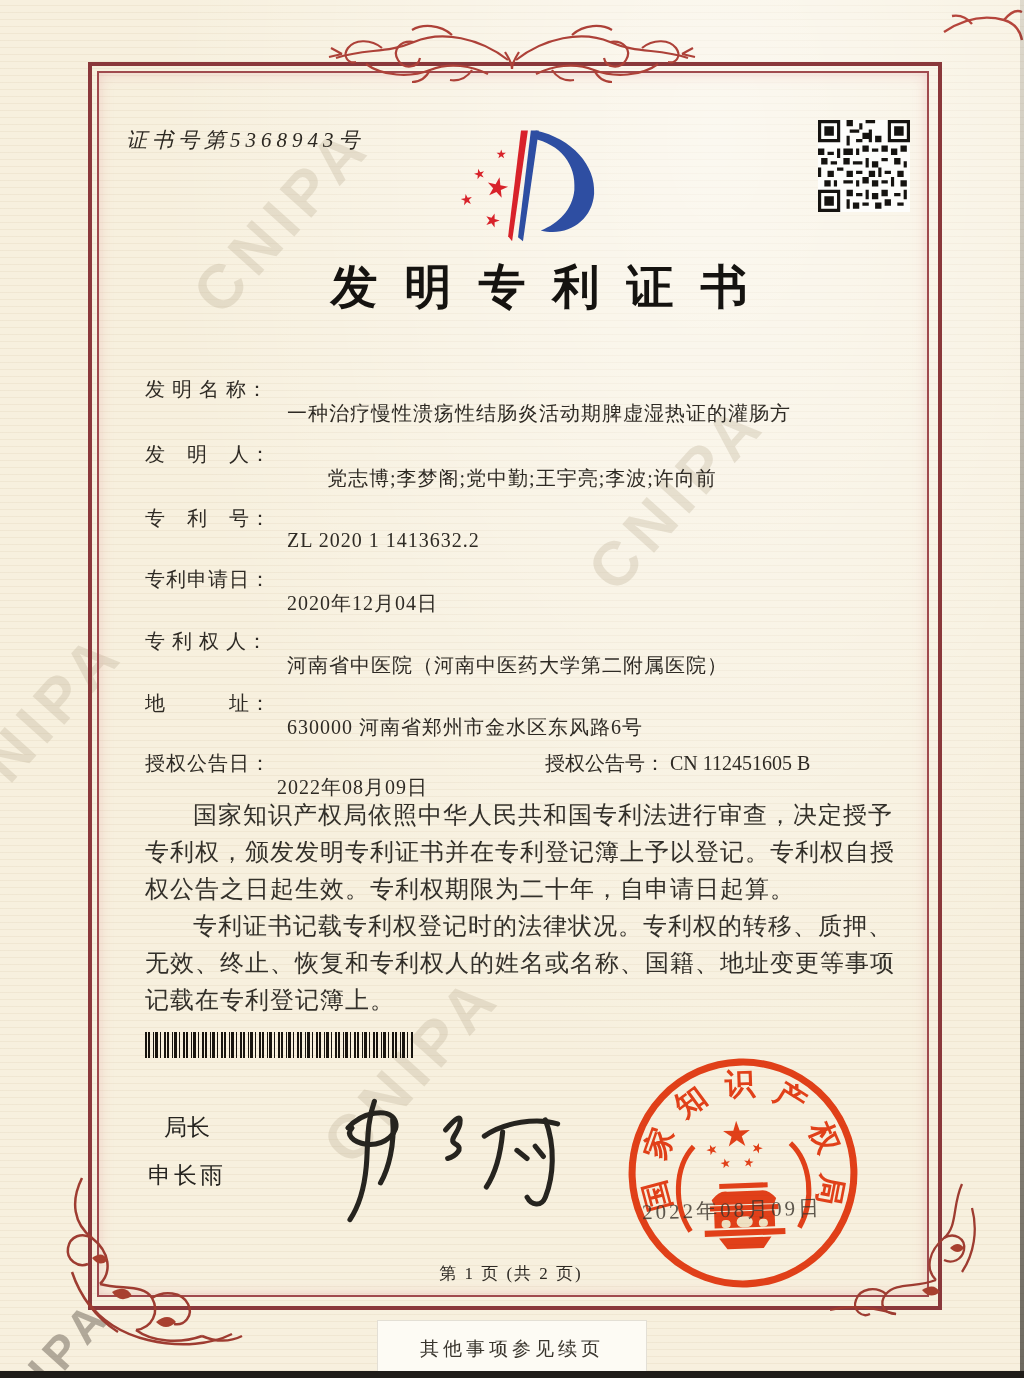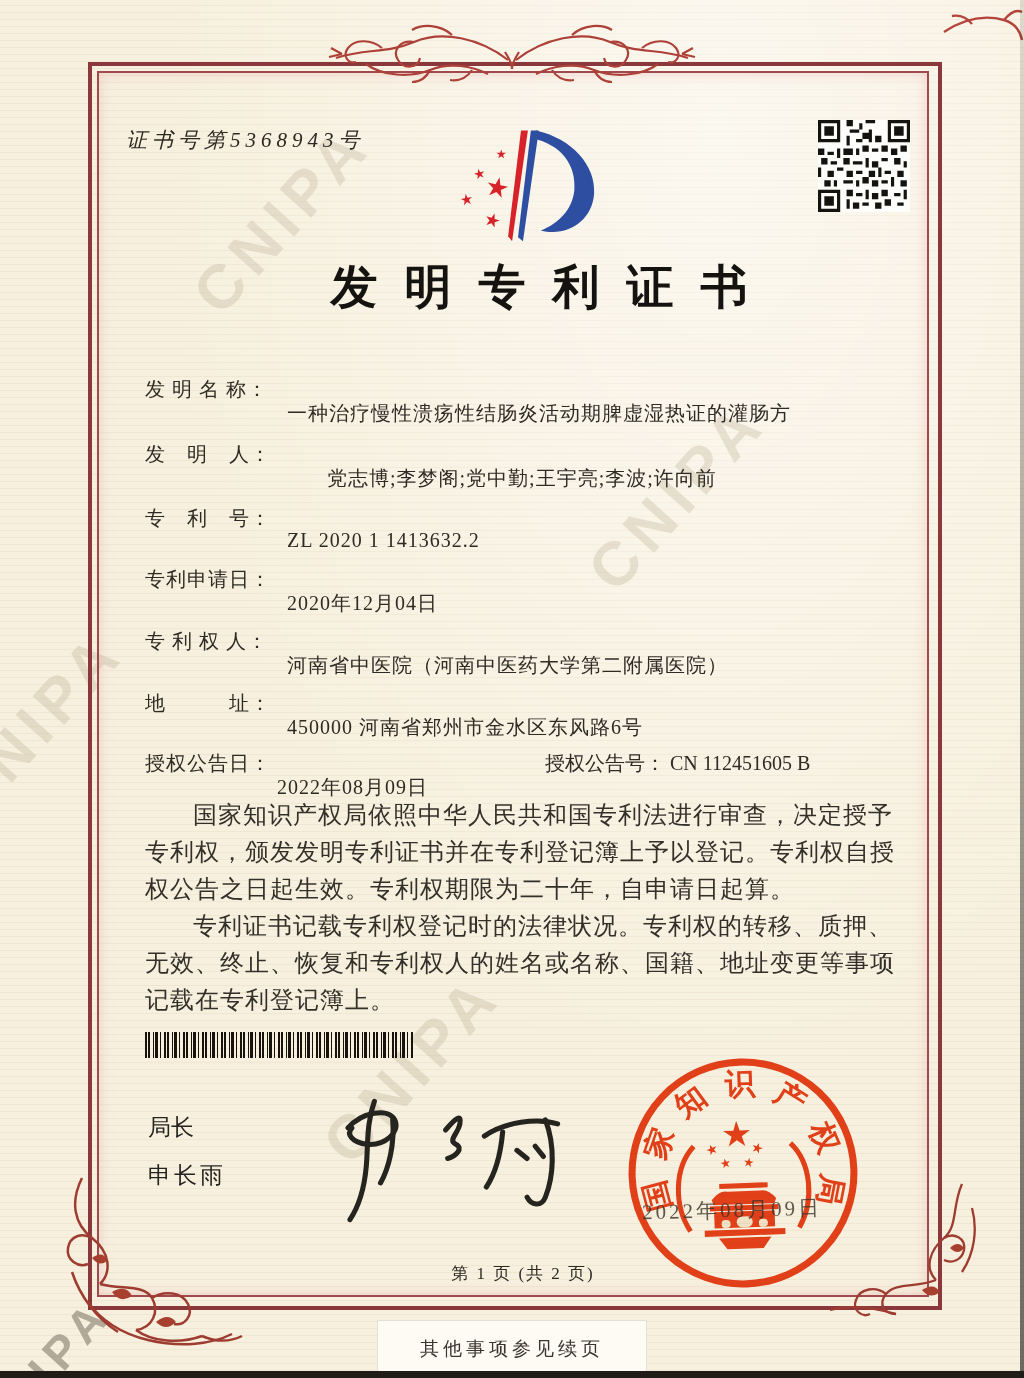--- a/index.html
+++ b/index.html
@@ -31,29 +31,29 @@
       line-height:37px;letter-spacing:1px;color:#33302a;}
   .paras p{margin:0;text-indent:2em;}
   .barcode{position:absolute;left:145px;top:1032px;width:268px;height:26px;
       background:repeating-linear-gradient(90deg,
         #17140f 0 2px,rgba(0,0,0,0) 2px 3px,
         #17140f 3px 5px,rgba(0,0,0,0) 5px 8px,
         #17140f 8px 9px,rgba(0,0,0,0) 9px 10px,
         #17140f 10px 13px,rgba(0,0,0,0) 13px 15px,
         #17140f 15px 16px,rgba(0,0,0,0) 16px 19px);}
   .director{position:absolute;left:148px;top:1112px;font-size:23px;color:#262420;
-      font-family:"Liberation Sans","DejaVu Sans",sans-serif;}
+      font-family:"Liberation Sans","DejaVu Sans",sans-serif;text-align:center;}
   .director .name{margin-top:17px;letter-spacing:3px;}
   .sig{position:absolute;left:295px;top:1082px;width:285px;height:155px;}
   .seal{position:absolute;left:622px;top:1052px;width:242px;height:242px;
       mix-blend-mode:multiply;opacity:.94;transform:rotate(-2deg);}
   .seal-date{position:absolute;left:642px;top:1196px;font-size:21px;letter-spacing:3px;
       color:rgba(58,52,44,.82);white-space:nowrap;transform:rotate(-1.5deg);}
   .page-info{position:absolute;left:88px;top:1262px;width:846px;text-align:center;
-      font-size:17px;letter-spacing:2px;color:#2e2a24;padding-left:12px;}
+      font-size:17px;letter-spacing:2px;color:#2e2a24;}
   .footer-note{position:absolute;left:512px;top:1320px;transform:translateX(-50%);
       background:#fdfbf4;border:1px solid rgba(150,140,120,.25);padding:15px 42px;
       font-size:19px;letter-spacing:4px;color:#3a362e;white-space:nowrap;}
   .edge-bottom{position:absolute;left:0;right:0;bottom:0;height:7px;background:#201d19;}
   .edge-right{position:absolute;top:0;bottom:0;right:0;width:4px;
       background:linear-gradient(180deg,rgba(35,32,28,.12),rgba(35,32,28,.65));}
   .orn{position:absolute;pointer-events:none;}
   svg text{font-family:"Liberation Serif","DejaVu Serif",serif;}
 </style>
 </head>
@@ -174,21 +174,21 @@
   <div class="row" style="top:566px;">
     <span class="lbl">专利申请日：</span>
     <span class="val">2020年12月04日</span>
   </div>
   <div class="row" style="top:628px;">
     <span class="lbl">专 利 权 人：</span>
     <span class="val">河南省中医院（河南中医药大学第二附属医院）</span>
   </div>
   <div class="row" style="top:690px;justify-content:space-between;">
     <span class="lbl">地　　　址：</span>
-    <span class="val">450000 河南省郑州市金水区东风路6号</span>
+    <span class="val">630000 河南省郑州市金水区东风路6号</span>
   </div>
 
   <div class="row" style="top:750px;">
     <span class="lbl" style="min-width:0;">授权公告日：</span>
     <span class="val">2022年08月09日</span>
   </div>
   <div class="grant-right" style="top:750px;">
     <span>授权公告号：</span>
     <span>CN 112451605 B</span>
   </div>

